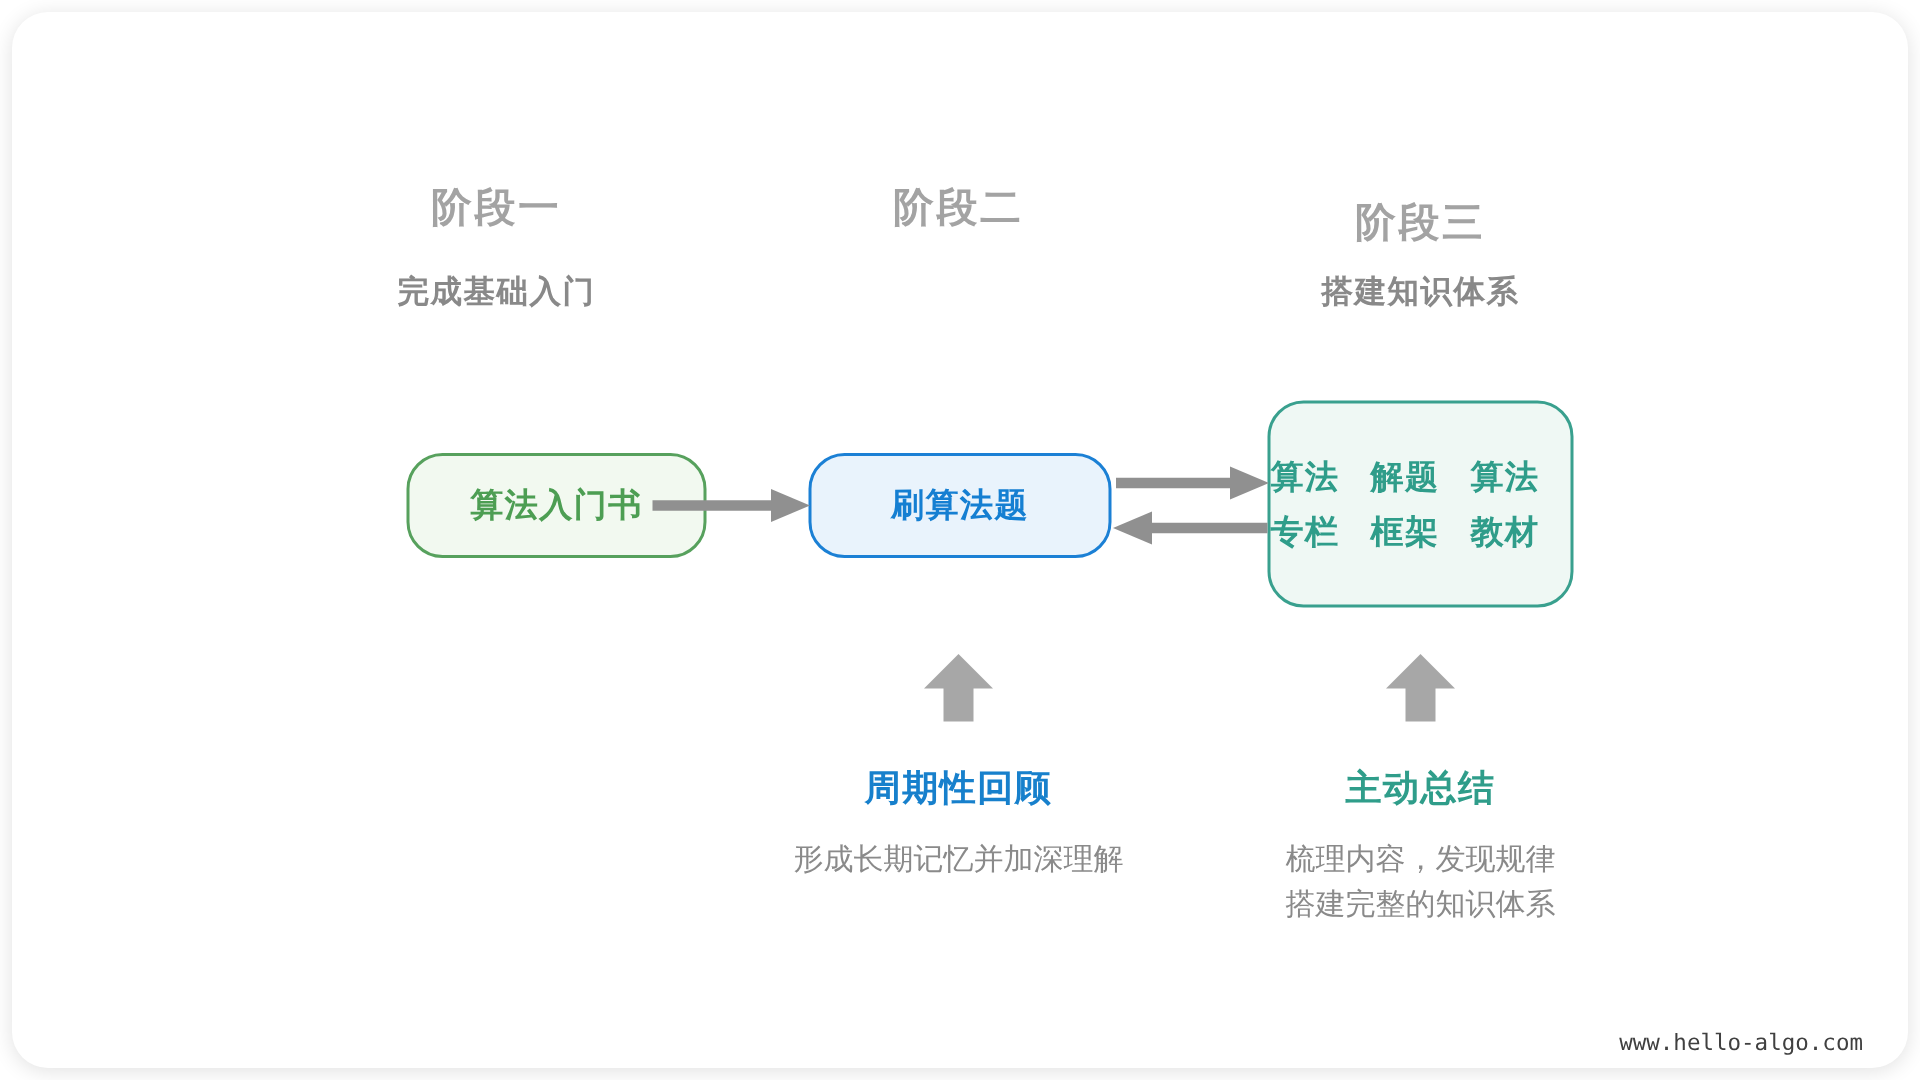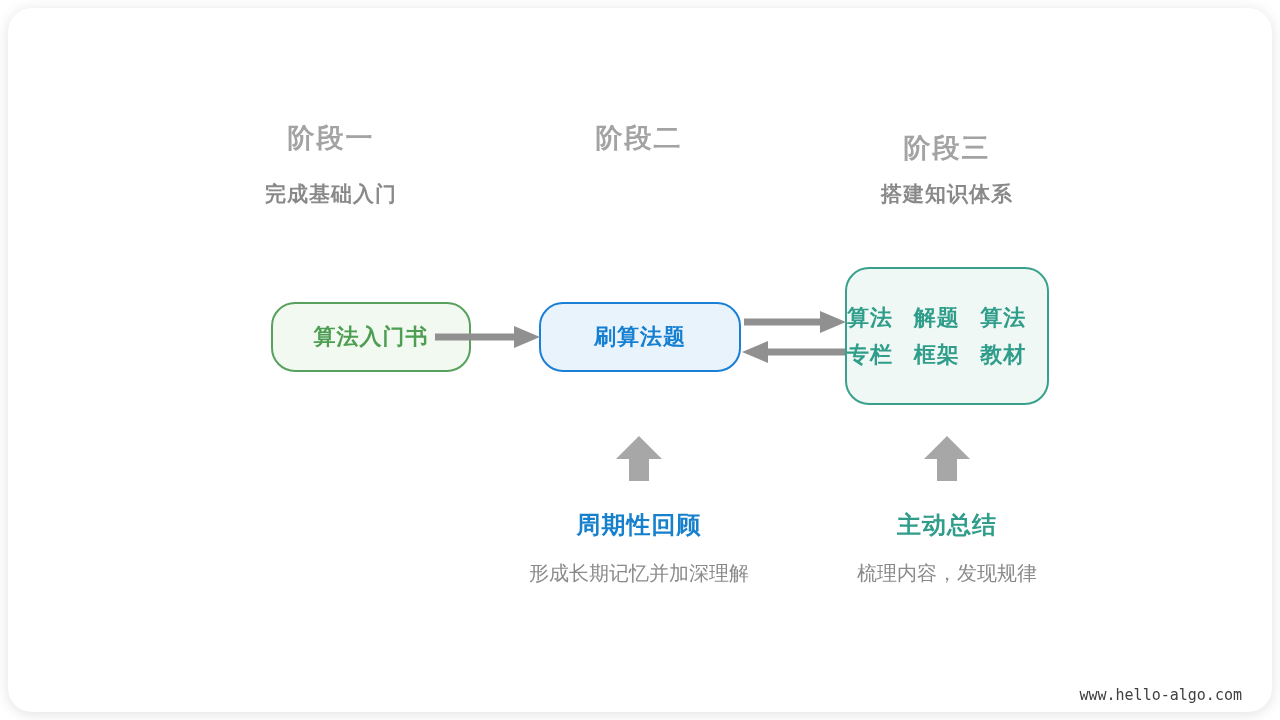--- a/index.html
+++ b/index.html
@@ -89,16 +89,17 @@
   </svg>
 
   <div class="abs col-block ann-title ann-title-blue" style="left:489px; top:509px;">周期性回顾</div>
   <div class="abs ann-desc" style="left:469px; top:558px;">
     <div>形成长期记忆并加深理解</div>
   </div>
 
   <div class="abs col-block ann-title ann-title-teal" style="left:797px; top:509px;">主动总结</div>
   <div class="abs ann-desc" style="left:777px; top:558px;">
     <div>梳理内容，发现规律</div>
+    <div>搭建完整的知识体系</div>
   </div>
 
   <div class="watermark">www.hello-algo.com</div>
 </div>
 
 </body></html>

